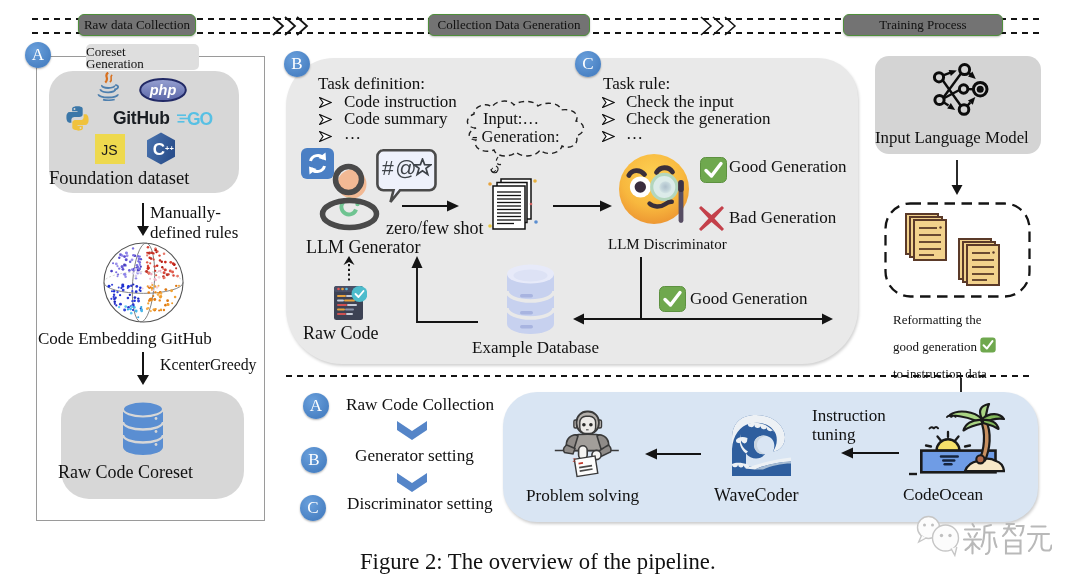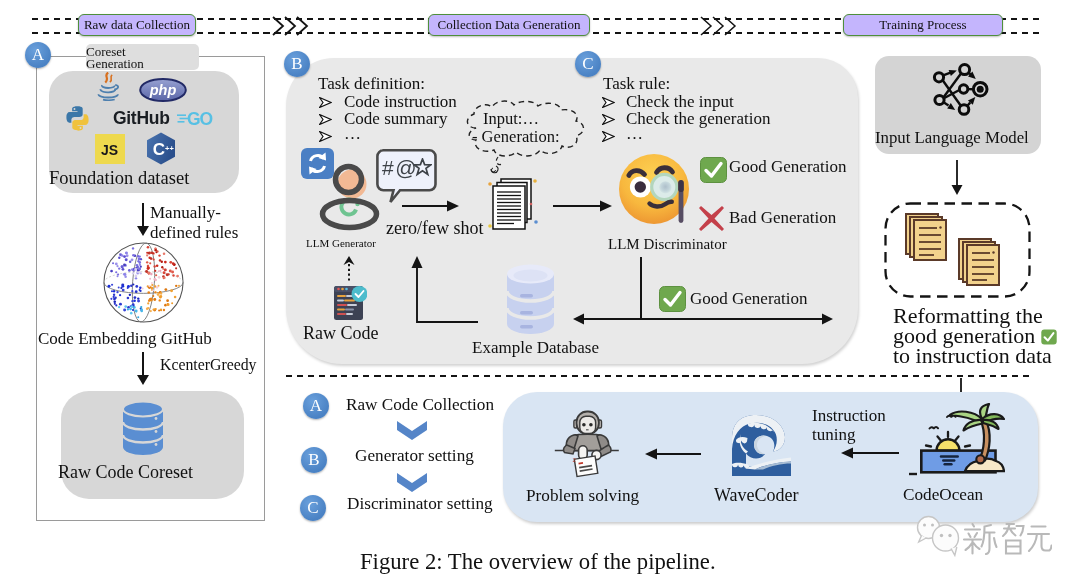--- a/index.html
+++ b/index.html
@@ -1,18 +1,18 @@
 <!DOCTYPE html>
 <html><head><meta charset="utf-8">
 <style>
 html,body{margin:0;padding:0}
 body{width:1080px;height:586px;position:relative;background:#fff;font-family:"Liberation Serif",serif;color:#111;overflow:hidden}
 .abs{position:absolute}
 .dashline{position:absolute;left:32px;right:40px;height:2.2px;background:repeating-linear-gradient(90deg,#141414 0 6.5px,transparent 6.5px 11px)}
-.pill{position:absolute;top:14px;height:20px;background:#c4b5fd;border:1.6px solid #4f8f3b;border-radius:6px;box-shadow:0 1px 2px rgba(0,0,0,.25);text-align:center;font-size:13px;line-height:19.5px;z-index:5}
+.pill{position:absolute;top:14px;height:20px;background:#737373;border:1.6px solid #4f8f3b;border-radius:6px;box-shadow:0 1px 2px rgba(0,0,0,.25);text-align:center;font-size:13px;line-height:19.5px;z-index:5}
 .badge{position:absolute;width:26px;height:26px;border-radius:50%;background:radial-gradient(circle at 38% 32%,#6aa0dc,#4a82c4 70%);color:#fff;text-align:center;font-size:17px;line-height:26px;z-index:9;box-shadow:0 1px 2px rgba(0,0,0,.3)}
 .greybox{position:absolute;background:#d7d7d7;border-radius:24px}
 .txt{position:absolute;white-space:nowrap}
 .ctr{text-align:left}
 svg{display:block}
 </style></head>
 <body>
 
 <div class="dashline" style="top:18px"></div>
 <div class="dashline" style="top:32px"></div>
@@ -63,21 +63,21 @@
 <svg class="abs" style="left:177px;top:109px" width="48" height="19" viewBox="0 0 48 19">
 <g stroke="#57c0e4" stroke-width="1.6">
       <line x1="0" y1="6.2" x2="9" y2="6.2"></line>
       <line x1="2.5" y1="9.5" x2="11" y2="9.5"></line>
       <line x1="0.5" y1="12.8" x2="7.5" y2="12.8"></line>
     </g>
 <text x="10" y="15.5" font-family="Liberation Sans, sans-serif" font-weight="bold" font-size="17.5" fill="#57c0e4" letter-spacing="-1">GO</text>
 </svg>
 
 <div class="abs" style="left:95px;top:134px;width:30px;height:30px;background:#eed94e"></div>
-<div class="txt" style="left:95px;top:142px;width:29px;text-align:center;font-family:'Liberation Sans',sans-serif;font-weight:bold;font-size:14px;color:#17171b">JS</div>
+<div class="txt" style="left:95px;top:142px;width:29px;text-align:center;font-family:'Liberation Sans',sans-serif;font-weight:normal;font-size:14px;color:#17171b">JS</div>
 
 <svg class="abs" style="left:146px;top:132px" width="30" height="33" viewBox="0 0 30 33">
 <defs>
       <linearGradient id="cppg" x1="0" y1="0" x2="1" y2="0.4">
         <stop offset="0" stop-color="#4a74b0"></stop>
         <stop offset="1" stop-color="#2a4f8c"></stop>
       </linearGradient>
     </defs>
 <polygon points="15,0.5 29,8.2 29,24.8 15,32.5 1,24.8 1,8.2" fill="url(#cppg)"></polygon>
 <text x="13" y="22.5" font-family="Liberation Sans, sans-serif" font-weight="bold" font-size="17" fill="#fff" text-anchor="middle">C</text>
@@ -404,21 +404,21 @@
 </svg>
 
 <svg class="abs" style="left:371px;top:146px" width="70" height="60" viewBox="0 0 70 60">
 <path d="M11.4 4.3 h47.1 a6 6 0 0 1 6 6 v28 a6 6 0 0 1 -6 6 H29 L19.5 56 L22.5 44.3 h-10.1 a6 6 0 0 1 -6 -6 v-28 a6 6 0 0 1 6 -6 Z" fill="#eef1fb" stroke="#4a4a4a" stroke-width="2.6"></path>
 </svg>
 <div class="txt" style="left:382px;top:156px;font-size:21px;color:#3d4248;font-family:'Liberation Sans',sans-serif;letter-spacing:1.5px">#@</div>
 <svg class="abs" style="left:413px;top:158px" width="19" height="19" viewBox="0 0 19 19">
     <path d="M9.5 1 L11.6 6.6 L17.8 6.8 L13 10.4 L14.8 16.5 L9.5 12.8 L4.2 16.5 L6 10.4 L1.2 6.8 L7.4 6.6 Z" fill="none" stroke="#3d4248" stroke-width="1.7" stroke-linejoin="miter"></path>
   </svg>
 <div class="txt" style="left:386px;top:218px;font-size:18px">zero/few shot</div>
-<div class="txt ctr" style="left:306px;top:237px;width:100px;font-size:11px">LLM Generator</div>
+<div class="txt ctr" style="left:306px;top:237px;width:100px;font-size:18px">LLM Generator</div>
 
 <svg class="abs" style="left:402px;top:199px" width="58" height="14" viewBox="0 0 58 14">
     <line x1="0" y1="7" x2="47" y2="7" stroke="#141414" stroke-width="1.8"></line>
     <path d="M45 1.5 L57 7 L45 12.5 Z" fill="#141414"></path>
   </svg>
 
 <svg class="abs" style="left:487px;top:176px" width="52" height="56" viewBox="0 0 52 56">
 <g fill="#fff" stroke="#111" stroke-width="1.5">
 <rect x="14" y="3" width="30" height="40"></rect>
 <rect x="10" y="6.5" width="30" height="40"></rect>
@@ -600,21 +600,21 @@
 <g stroke="#5b3a29" stroke-width="1.8">
         <line x1="15" y1="16" x2="33" y2="16"></line>
         <line x1="15" y1="23" x2="37" y2="23"></line>
         <line x1="15" y1="30" x2="37" y2="30"></line>
         <line x1="15" y1="37" x2="37" y2="37"></line>
         <line x1="15" y1="43" x2="30" y2="43"></line>
       </g>
 <circle cx="36.5" cy="15.5" r="1.2" fill="#5b3a29"></circle>
 </g>
 </svg>
-<div class="txt" style="left:893px;top:306px;font-size:22px;line-height:20px">Reformatting the<br>good generation <svg style="display:inline-block;vertical-align:-2px" width="16" height="16" viewBox="0 0 27 26">
+<div class="txt" style="left:893px;top:306px;font-size:13px;line-height:27px">Reformatting the<br>good generation <svg style="display:inline-block;vertical-align:-2px" width="16" height="16" viewBox="0 0 27 26">
       <rect x="0.5" y="0.5" width="26" height="25" rx="5" fill="#6fa84e"></rect>
       <path d="M6 13.5 L11.5 19 L21 6.5" fill="none" stroke="#fff" stroke-width="3.4" stroke-linecap="round" stroke-linejoin="round"></path>
     </svg><br>to instruction data</div>
 <div class="dashline" style="top:375px;left:286px;right:46px"></div>
 <svg class="abs" style="left:952px;top:378px" width="18" height="30" viewBox="0 0 18 30">
     <line x1="9" y1="0" x2="9" y2="22" stroke="#141414" stroke-width="1.8"></line>
     <path d="M3.5 19 L9 29 L14.5 19 Z" fill="#141414"></path>
   </svg>
 
 <div class="badge" style="left:303px;top:393px">A</div>

